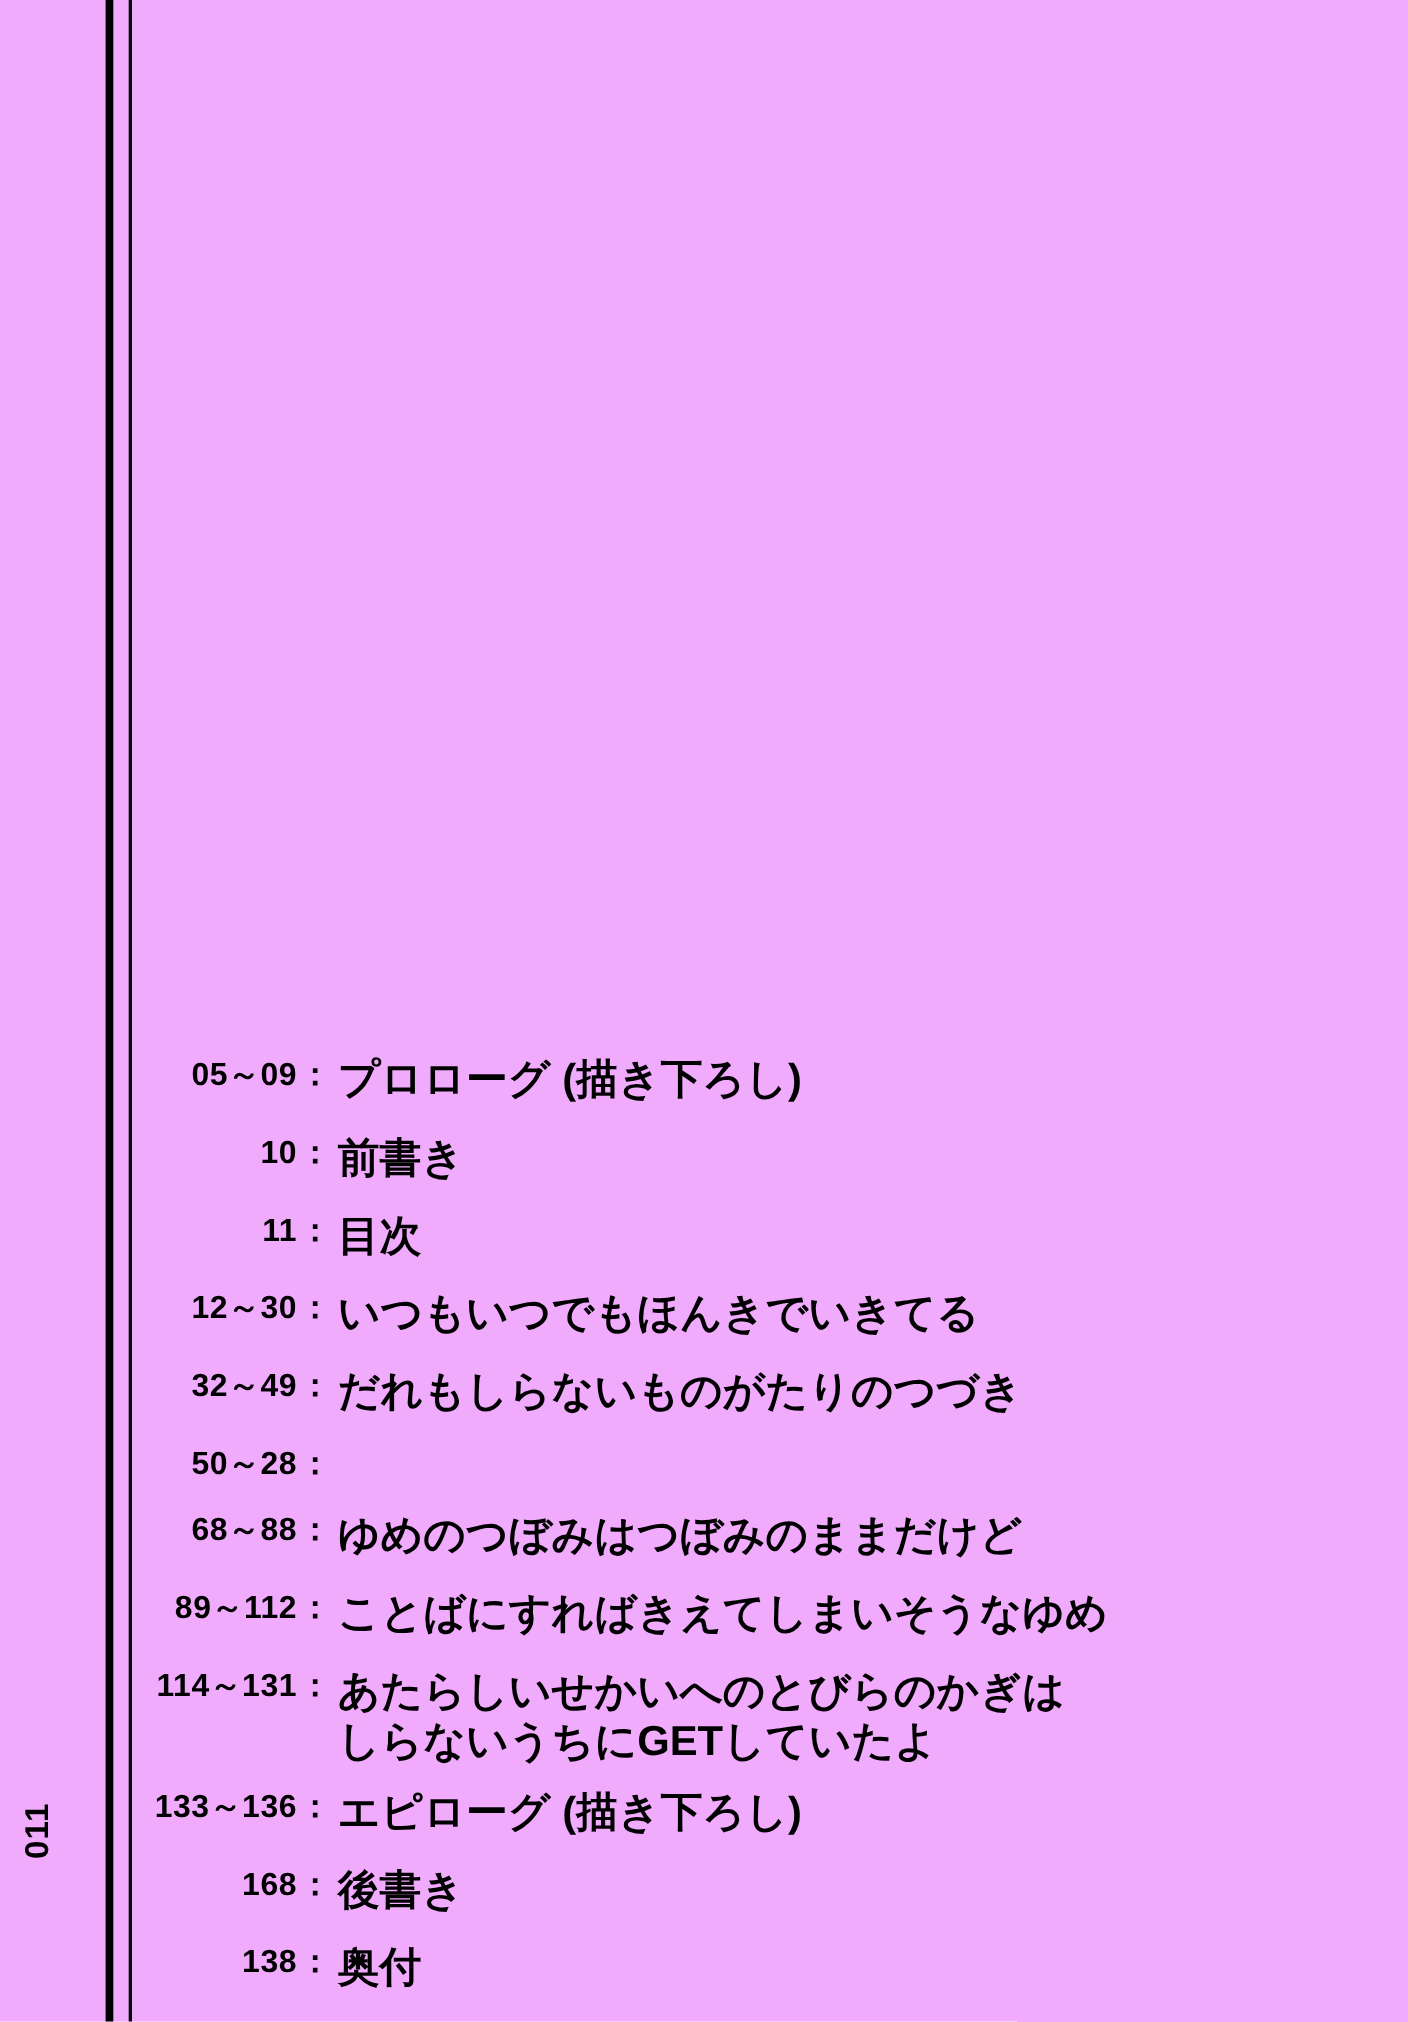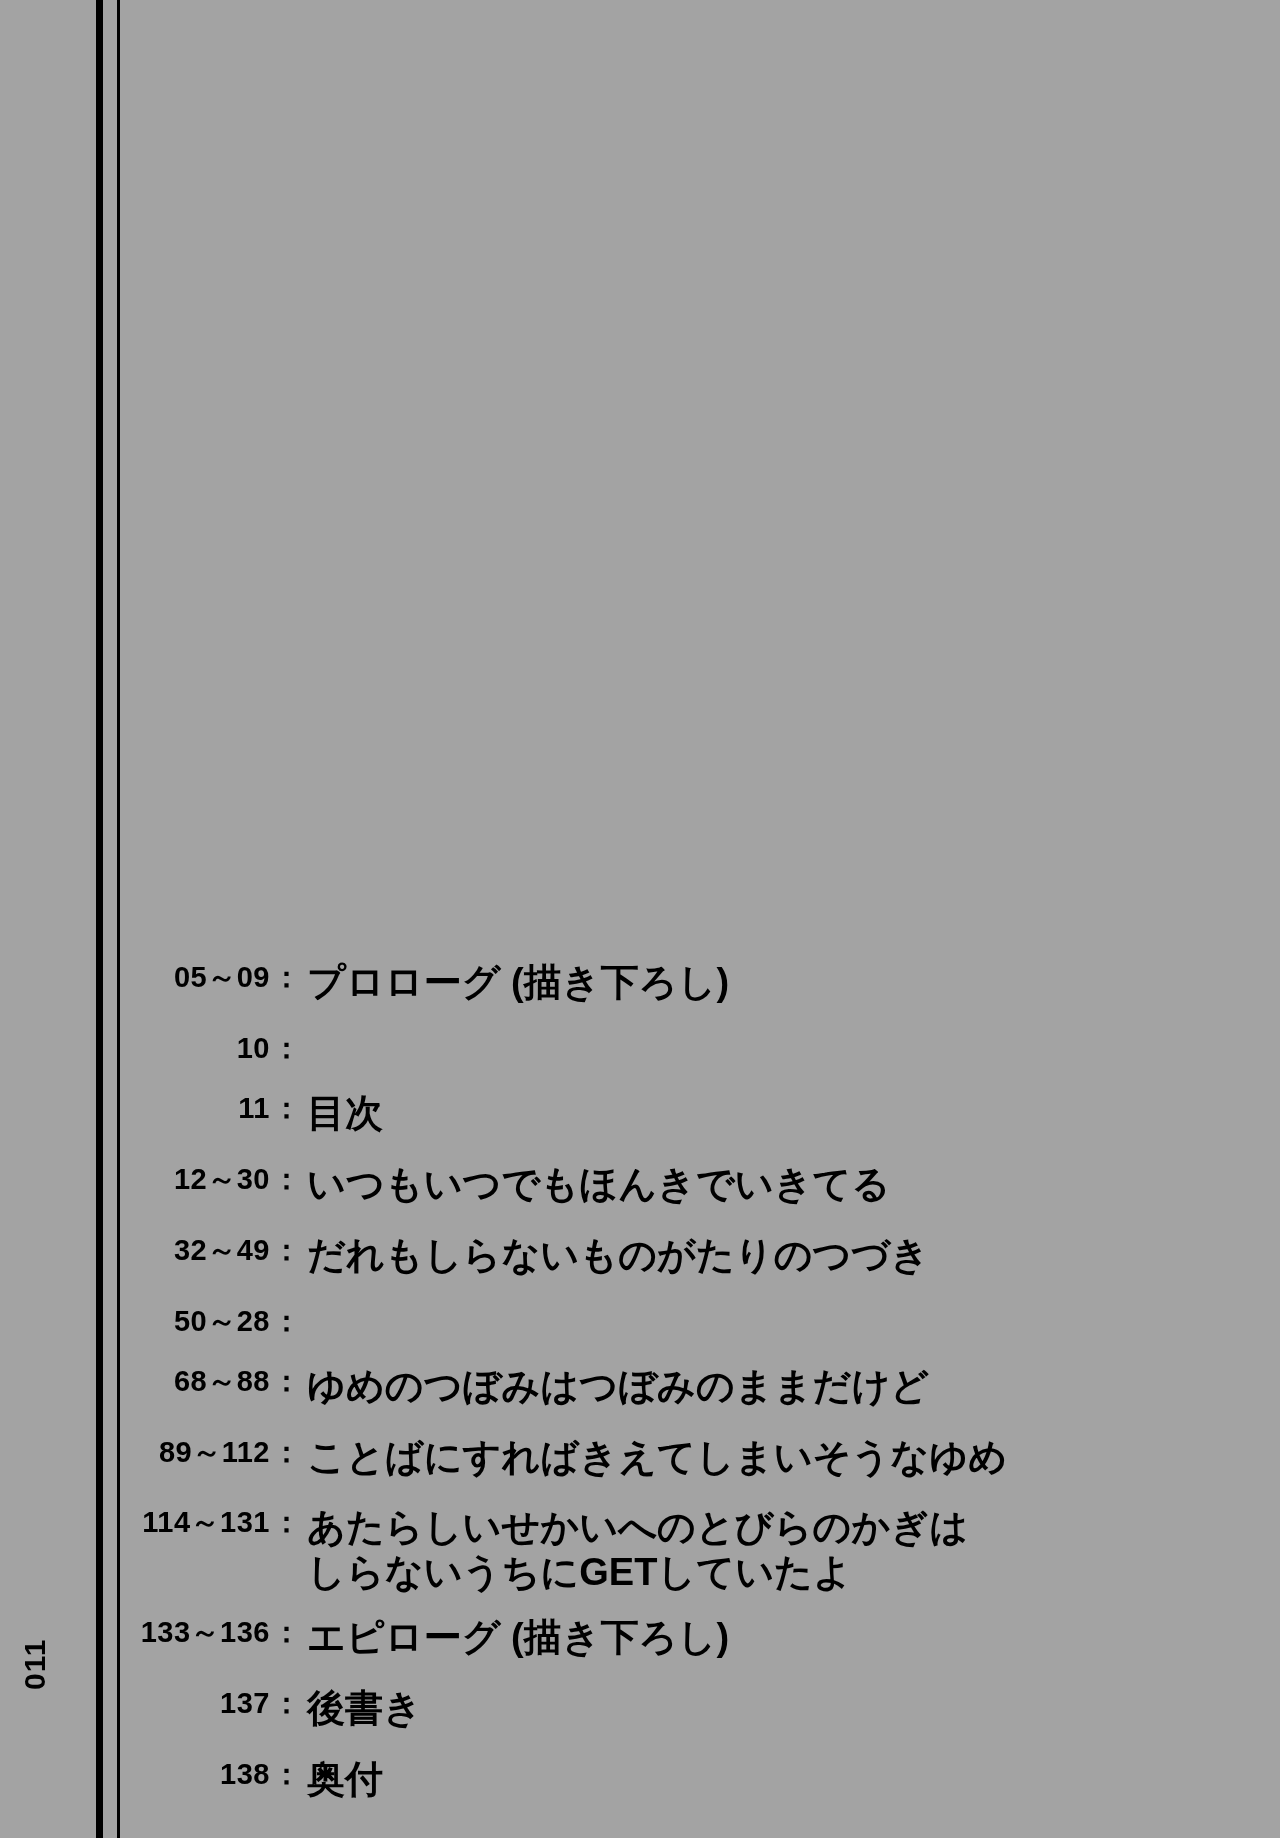--- a/index.html
+++ b/index.html
@@ -4,21 +4,21 @@
 <style>
   html, body {
     margin: 0;
     padding: 0;
     background: #ffffff;
   }
   .page {
     position: relative;
     width: 1280px;
     height: 1838px;
-    background: #a3a3a3;
+    background: #f0abfc;
     overflow: hidden;
     font-family: "Liberation Sans", sans-serif;
   }
   
   .rule {
     position: absolute;
     top: 0;
     bottom: 0;
     background: #000000;
   }
@@ -95,20 +95,21 @@
 
     <div class="toc-row">
       <span class="toc-pages">05～09</span>
       <span class="toc-colon">：</span>
       <span class="toc-title">プロローグ (描き下ろし)</span>
     </div>
 
     <div class="toc-row">
       <span class="toc-pages">10</span>
       <span class="toc-colon">：</span>
+      <span class="toc-title">前書き</span>
     </div>
 
     <div class="toc-row">
       <span class="toc-pages">11</span>
       <span class="toc-colon">：</span>
       <span class="toc-title">目次</span>
     </div>
 
     <div class="toc-row">
       <span class="toc-pages">12～30</span>
@@ -146,21 +147,21 @@
 しらないうちにGETしていたよ</span>
     </div>
 
     <div class="toc-row">
       <span class="toc-pages">133～136</span>
       <span class="toc-colon">：</span>
       <span class="toc-title">エピローグ (描き下ろし)</span>
     </div>
 
     <div class="toc-row">
-      <span class="toc-pages">137</span>
+      <span class="toc-pages">168</span>
       <span class="toc-colon">：</span>
       <span class="toc-title">後書き</span>
     </div>
 
     <div class="toc-row">
       <span class="toc-pages">138</span>
       <span class="toc-colon">：</span>
       <span class="toc-title">奥付</span>
     </div>
 

